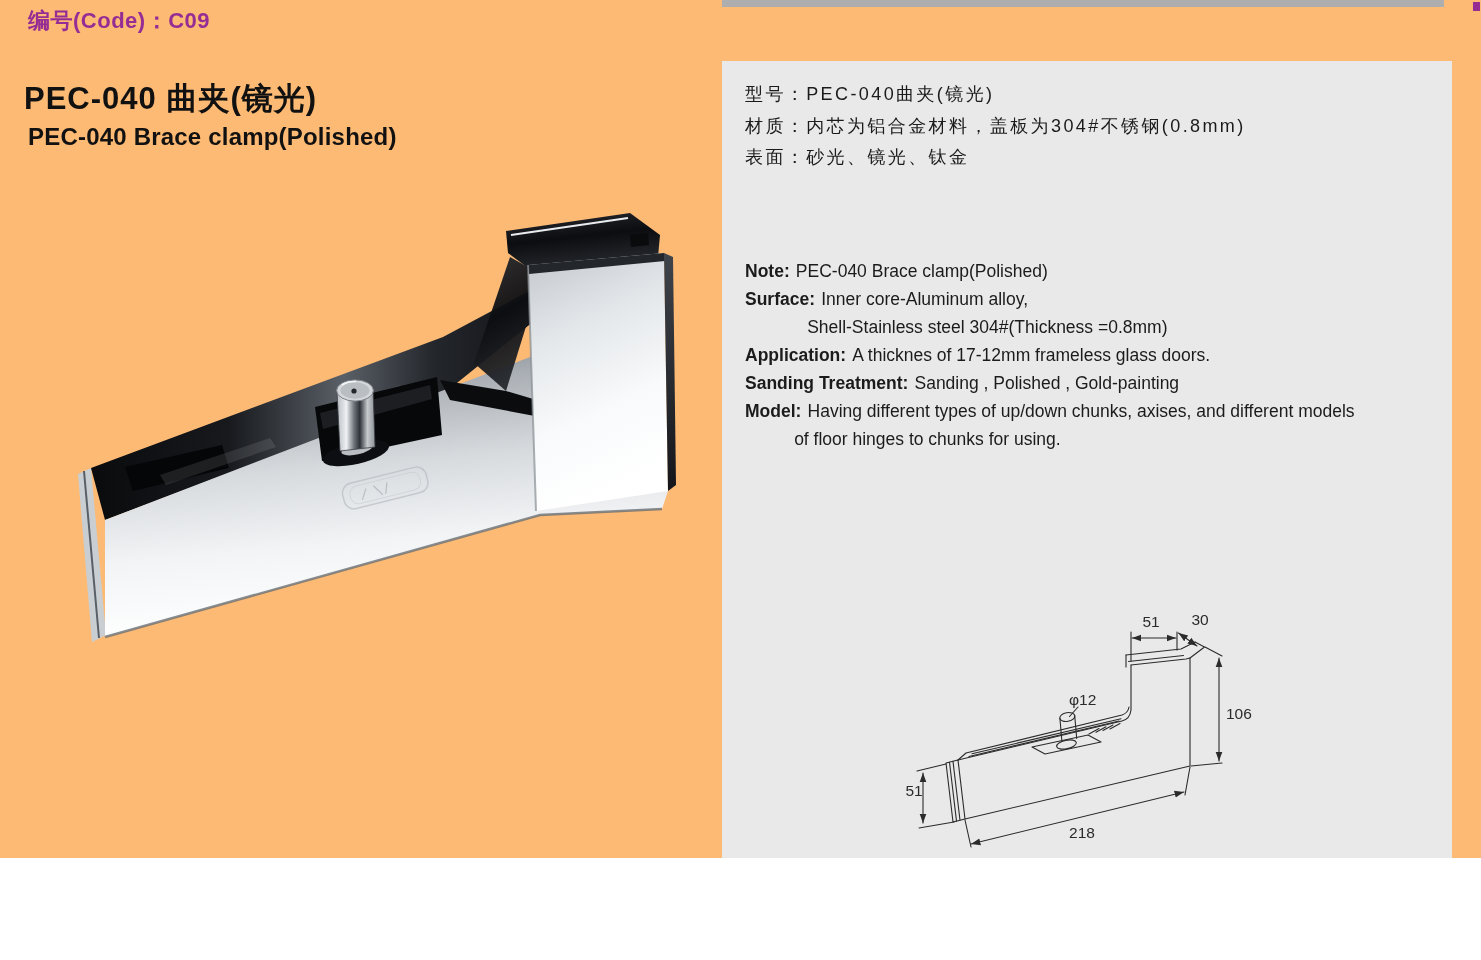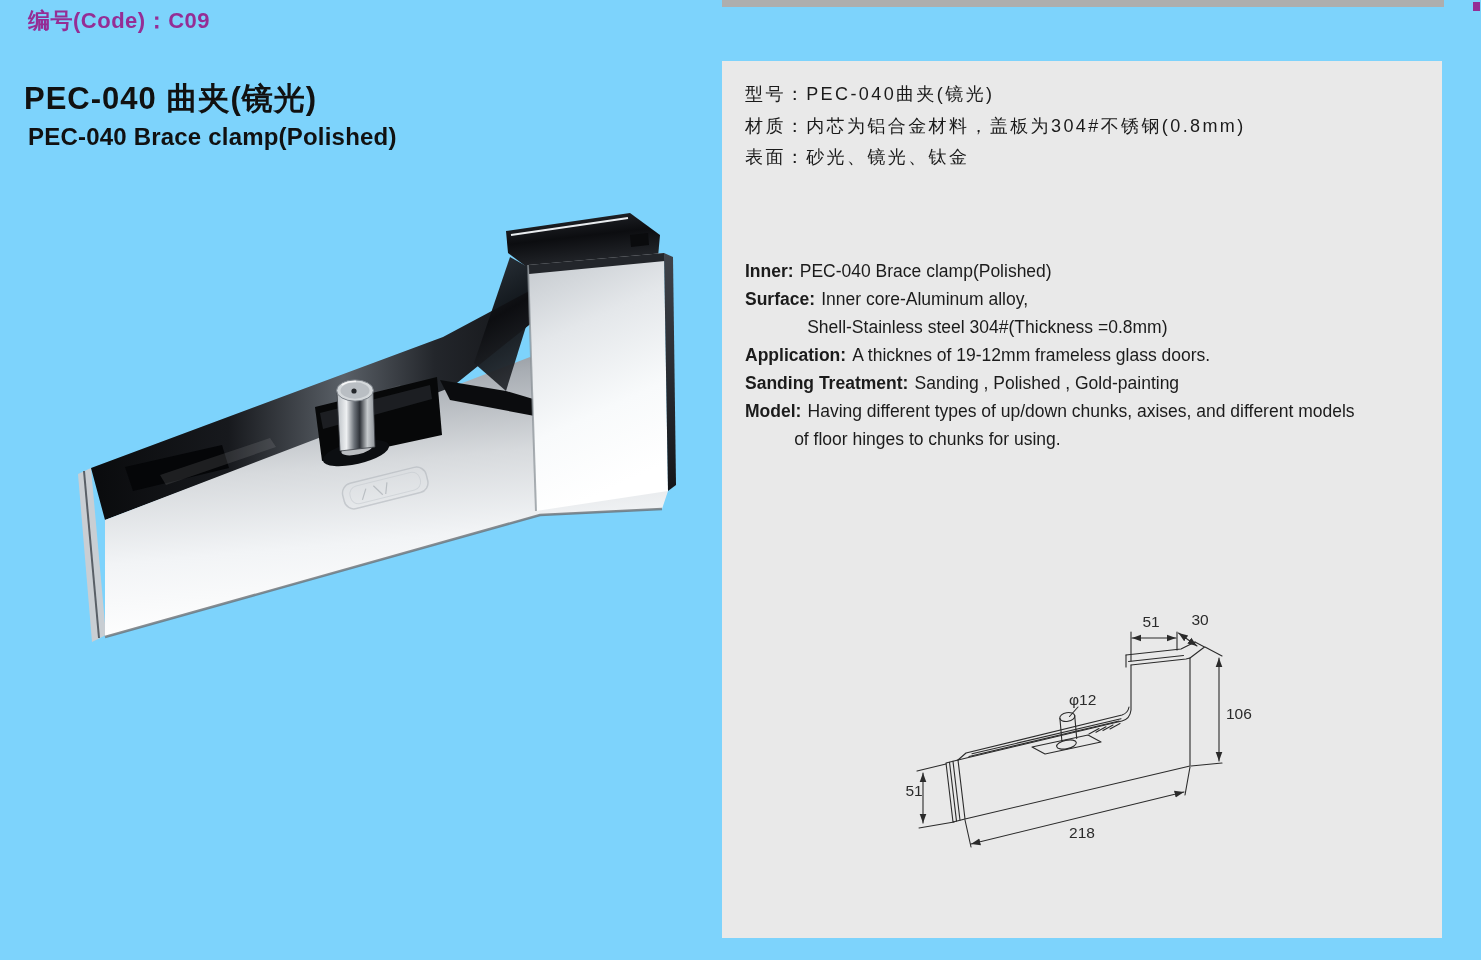--- a/index.html
+++ b/index.html
@@ -1,24 +1,24 @@
 <!DOCTYPE html>
 <html><head>
 <meta charset="utf-8">
 <style>
   html,body{margin:0;padding:0;background:#ffffff;}
-  .page{position:relative;width:1481px;height:960px;background:#7dd3fc;overflow:hidden;
+  .page{position:relative;width:1481px;height:858px;background:#fdba74;overflow:hidden;
         font-family:"Liberation Sans", sans-serif;color:#1b1b1b;}
   .top-bar{position:absolute;left:722px;top:0;width:722px;height:7px;background:#aeaeae;}
   .corner-mark{position:absolute;left:1473px;top:2px;width:7px;height:9px;background:#952d95;}
   .code-label{position:absolute;left:28px;top:6px;font-size:22px;font-weight:bold;color:#952d95;letter-spacing:.5px;}
   .title-cn{position:absolute;left:24px;top:78px;margin:0;font-size:31px;font-weight:bold;color:#111;letter-spacing:1px;}
   .title-en{position:absolute;left:28px;top:123px;margin:0;font-size:24px;font-weight:bold;color:#111;letter-spacing:.2px;}
   .photo{position:absolute;left:70px;top:195px;width:620px;height:455px;}
-  .panel{position:absolute;left:722px;top:61px;width:720px;height:877px;background:#e9e9e9;}
+  .panel{position:absolute;left:722px;top:61px;width:720px;height:877px;background:#e9e9e9;padding-left:10px;}
   .cn-specs{position:absolute;left:23px;top:18px;width:690px;}
   .cn-row{font-size:18px;line-height:31.5px;letter-spacing:2.4px;color:#1b1b1b;white-space:nowrap;}
   .en-specs{position:absolute;left:23px;top:196px;width:695px;}
   .en-row{font-size:17.5px;line-height:28px;color:#1b1b1b;white-space:nowrap;}
   .en-row b{font-weight:bold;margin-right:.35em;}
   .en-row.i1{padding-left:56px;}
   .en-row.i2{padding-left:43px;}
   .drawing{position:absolute;left:138px;top:534px;width:420px;height:290px;}
   .drawing text{font-family:"Liberation Sans", sans-serif;font-size:15.5px;fill:#2b2b2b;}
   .dline{stroke:#2b2b2b;stroke-width:1.1;fill:none;stroke-linejoin:round;stroke-linecap:round;}
@@ -131,24 +131,24 @@
 
   <div class="panel">
 
     <div class="cn-specs">
       <div class="cn-row">型号：PEC-040曲夹(镜光)</div>
       <div class="cn-row">材质：内芯为铝合金材料，盖板为304#不锈钢(0.8mm)</div>
       <div class="cn-row">表面：砂光、镜光、钛金</div>
     </div>
 
     <div class="en-specs">
-      <div class="en-row"><b>Inner:</b><span>PEC-040 Brace clamp(Polished)</span></div>
+      <div class="en-row"><b>Note:</b><span>PEC-040 Brace clamp(Polished)</span></div>
       <div class="en-row"><b>Surface:</b><span>Inner core-Aluminum alloy,</span></div>
       <div class="en-row i1"><b></b><span>Shell-Stainless steel 304#(Thickness =0.8mm)</span></div>
-      <div class="en-row"><b>Application:</b><span>A thicknes of 19-12mm frameless glass doors.</span></div>
+      <div class="en-row"><b>Application:</b><span>A thicknes of 17-12mm frameless glass doors.</span></div>
       <div class="en-row"><b>Sanding Treatment:</b><span>Sanding , Polished , Gold-painting</span></div>
       <div class="en-row"><b>Model:</b><span>Having different types of up/down chunks, axises, and different models</span></div>
       <div class="en-row i2"><b></b><span>of floor hinges to chunks for using.</span></div>
     </div>
 
     <svg class="drawing" viewBox="0 0 420 290" aria-hidden="true">
       <defs>
         <marker id="arr" viewBox="0 0 10 10" refX="9.5" refY="5" markerWidth="9" markerHeight="9" orient="auto-start-reverse">
           <path d="M0,1.5 L9.5,5 L0,8.5 Z" fill="#2b2b2b"></path>
         </marker>

